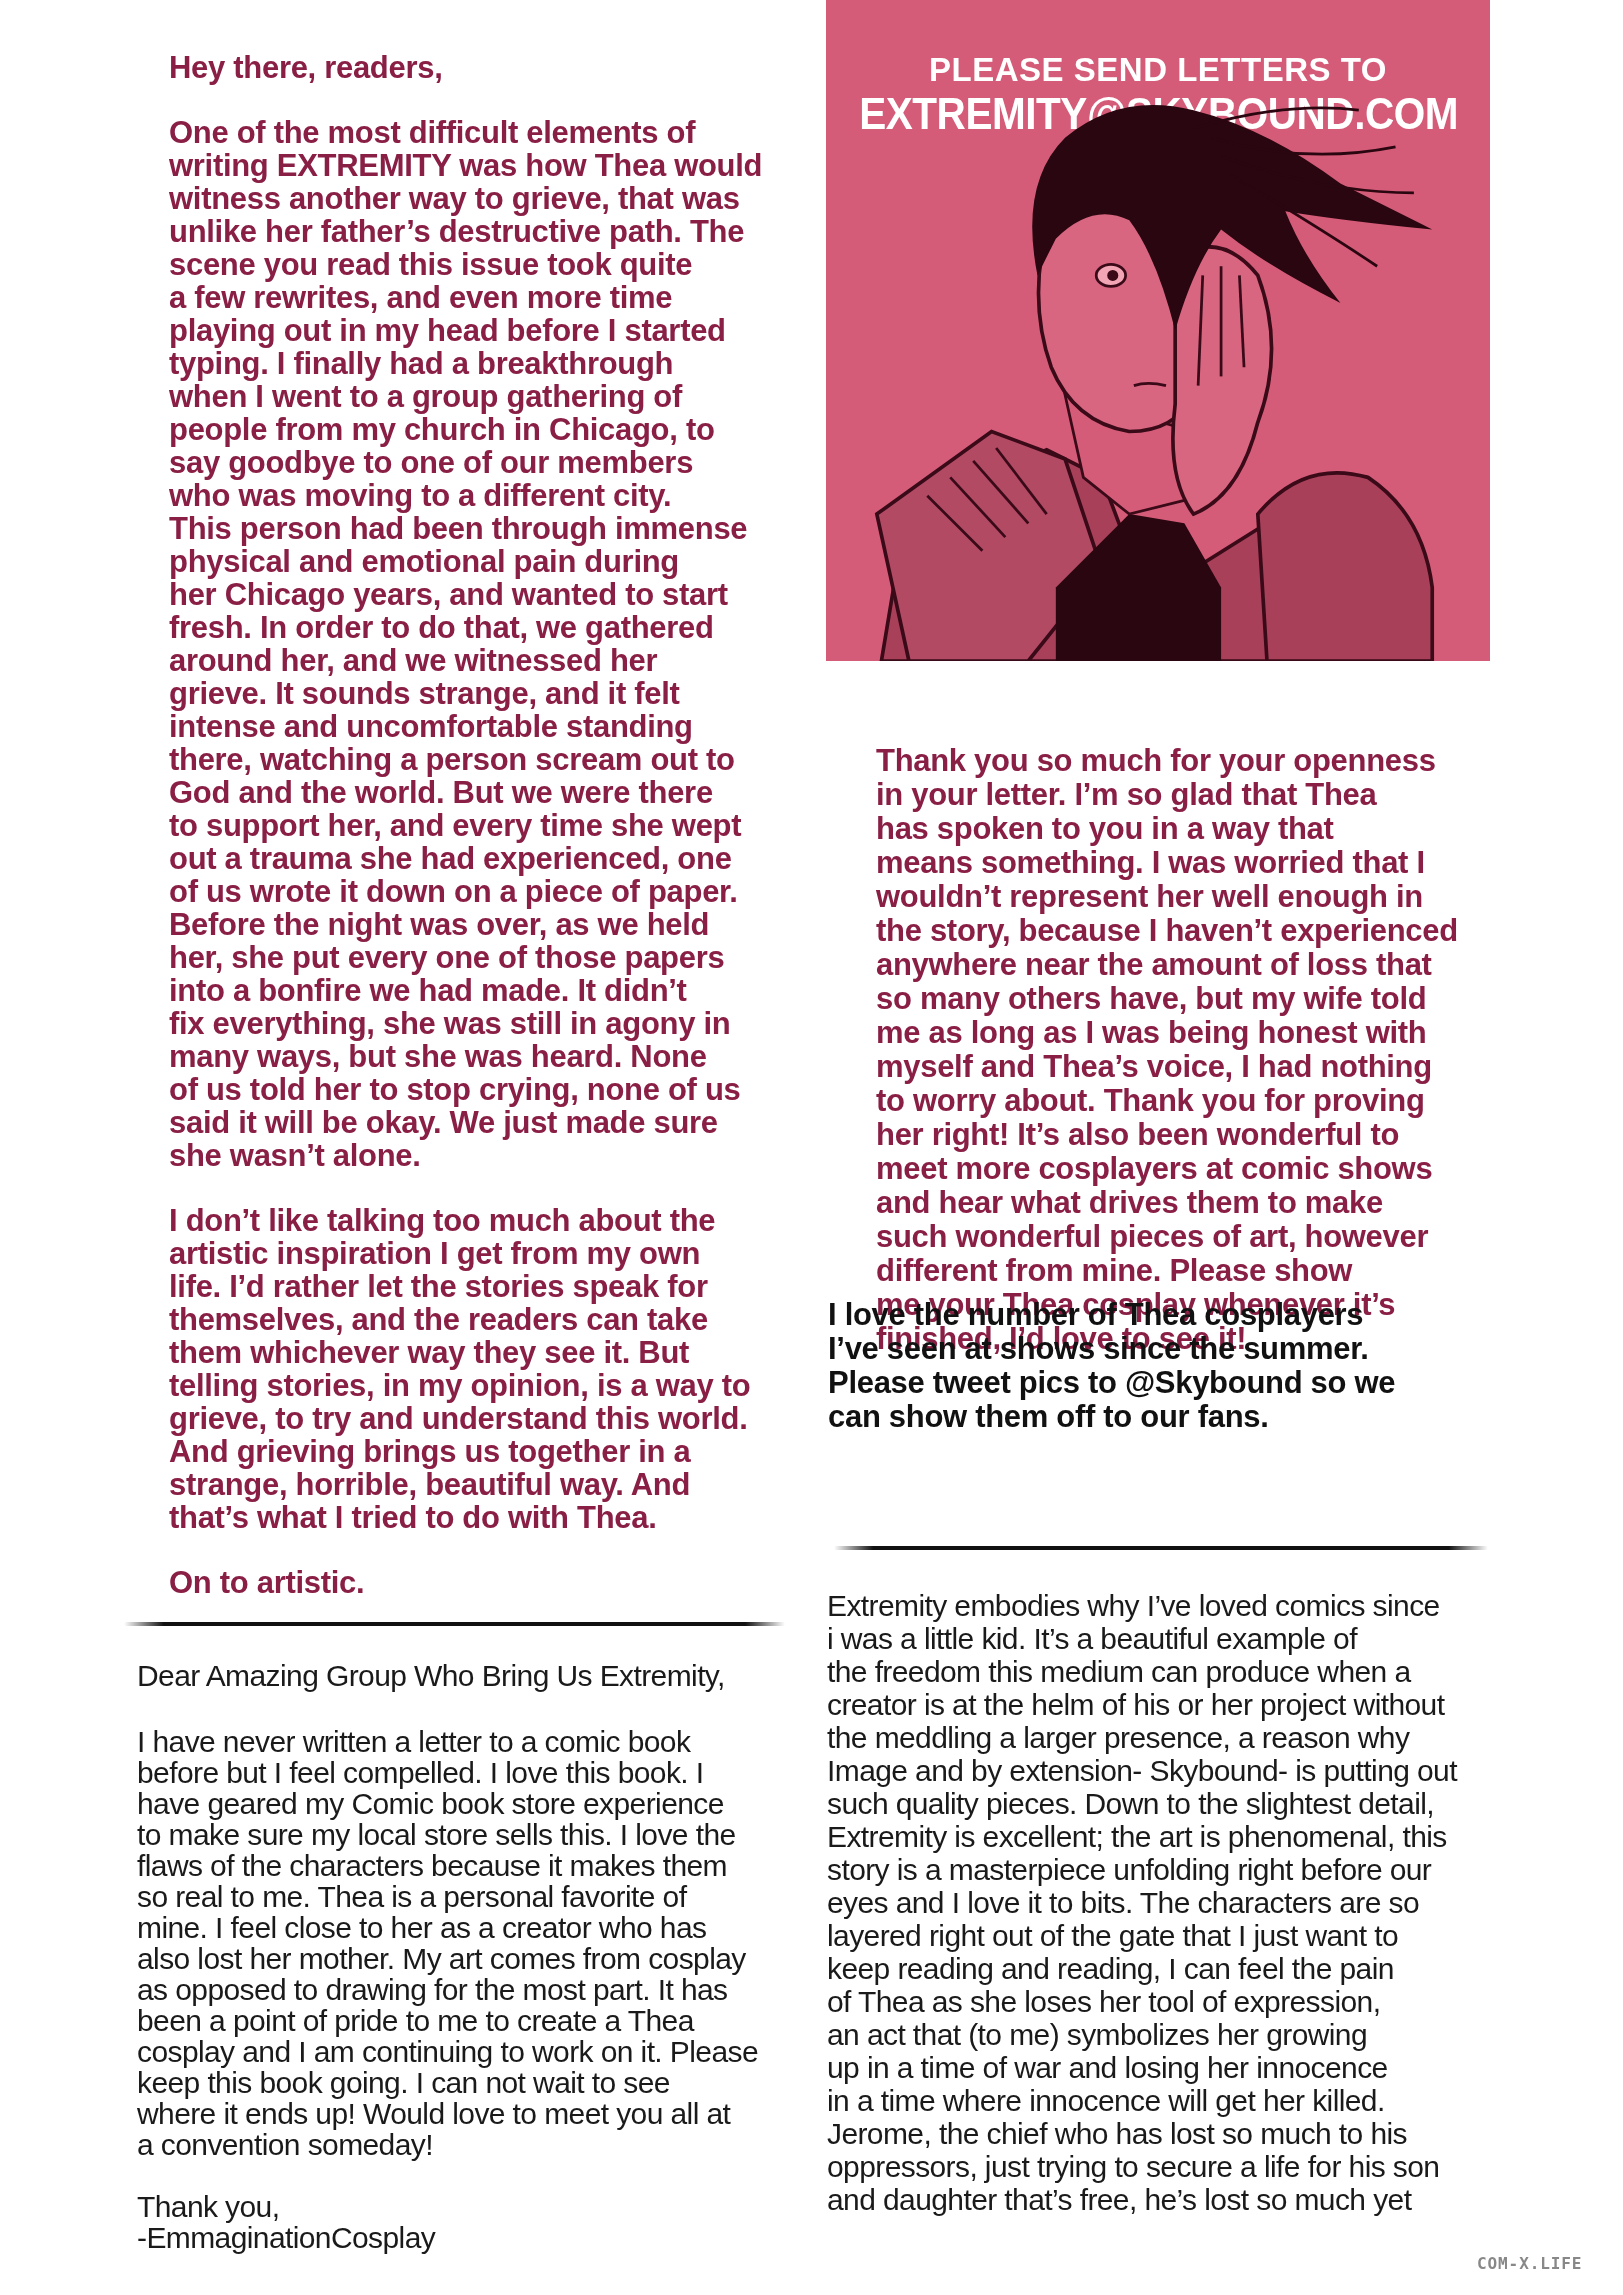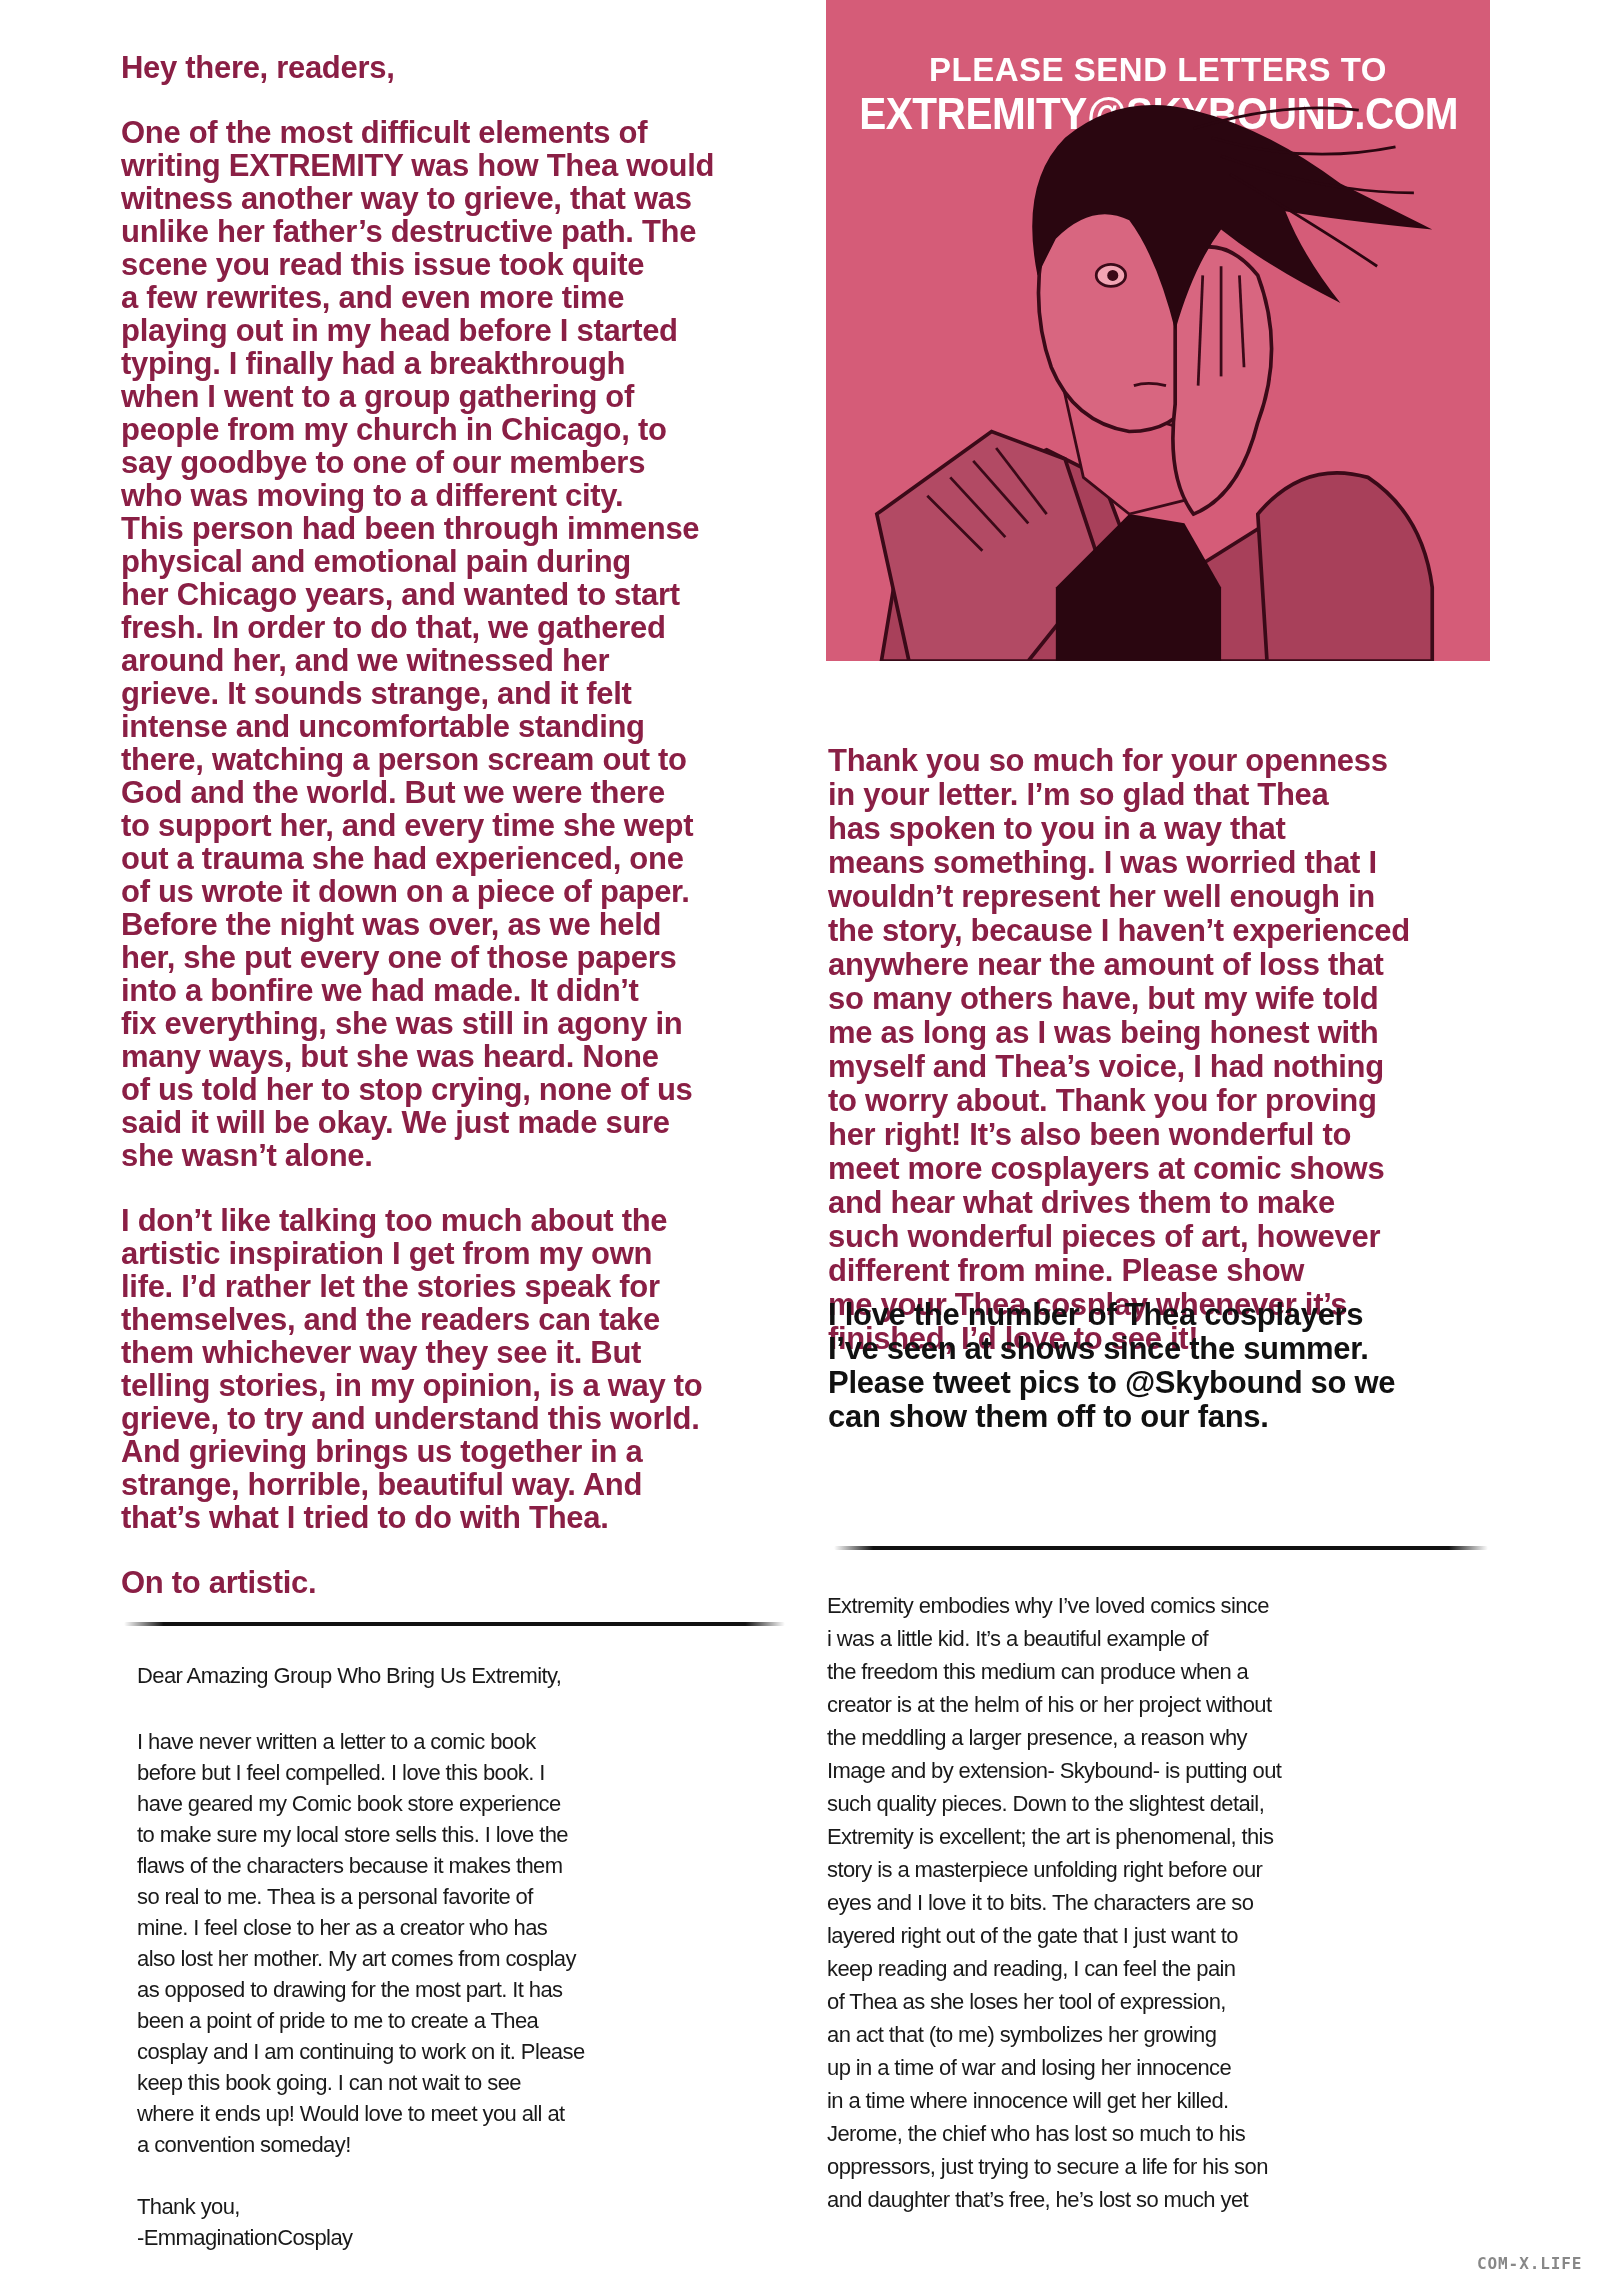--- a/index.html
+++ b/index.html
@@ -5,34 +5,35 @@
   html, body { margin: 0; padding: 0; background: #ffffff; }
   body { width: 1624px; height: 2296px; position: relative; overflow: hidden; }
   .col { position: absolute; }
   .bold-maroon {
     font-family: "Liberation Sans", sans-serif;
     font-weight: bold;
     color: #8a1f45;
     font-size: 31px;
     line-height: 33px;
     letter-spacing: -0.3px;
+    margin-left: 48px;
   }
   .bold-black {
     font-family: "Liberation Sans", sans-serif;
     font-weight: bold;
     color: #111111;
     font-size: 31px;
     line-height: 33px;
     letter-spacing: -0.3px;
   }
   .letter {
     font-family: "Liberation Sans", sans-serif;
     font-weight: normal;
     color: #1a1a1a;
-    font-size: 22px;
+    font-size: 30px;
     line-height: 31px;
     letter-spacing: -0.6px;
   }
   p { margin: 0; white-space: pre-line; }
   .gap { height: 32px; }
   .rule {
     position: absolute;
     height: 3.7px;
     background: linear-gradient(to right, rgba(0,0,0,0), #111 6%, #111 94%, rgba(0,0,0,0));
     border-radius: 1.8px;

